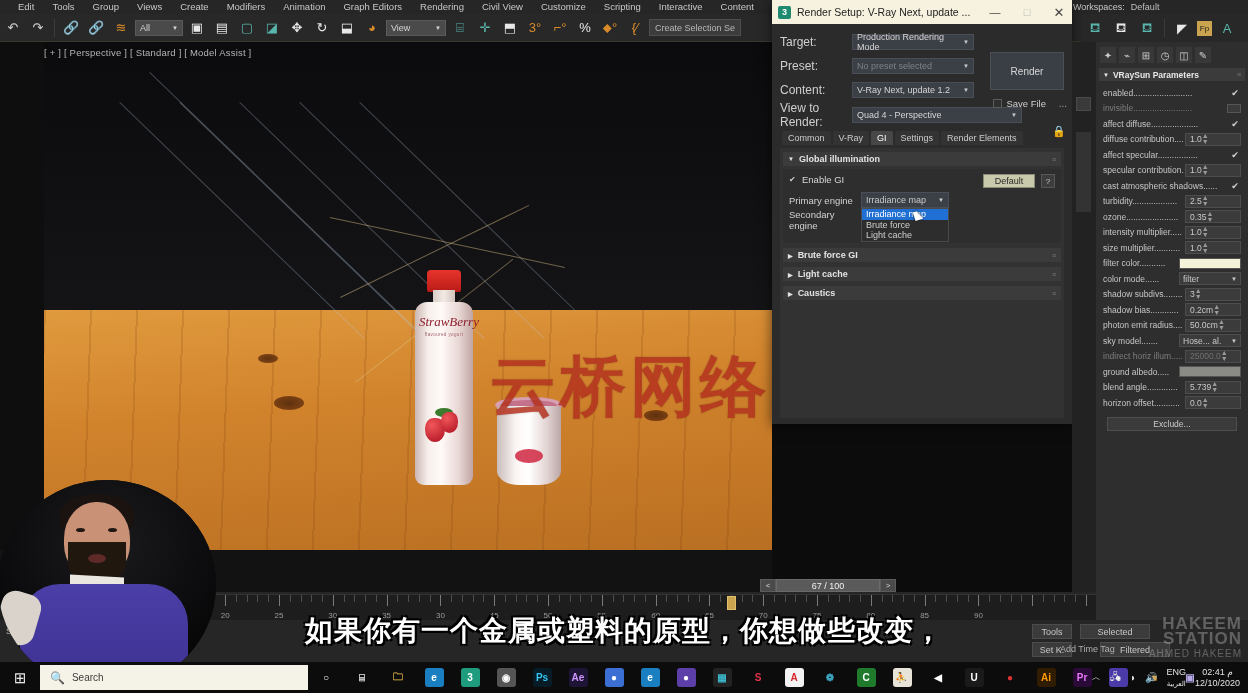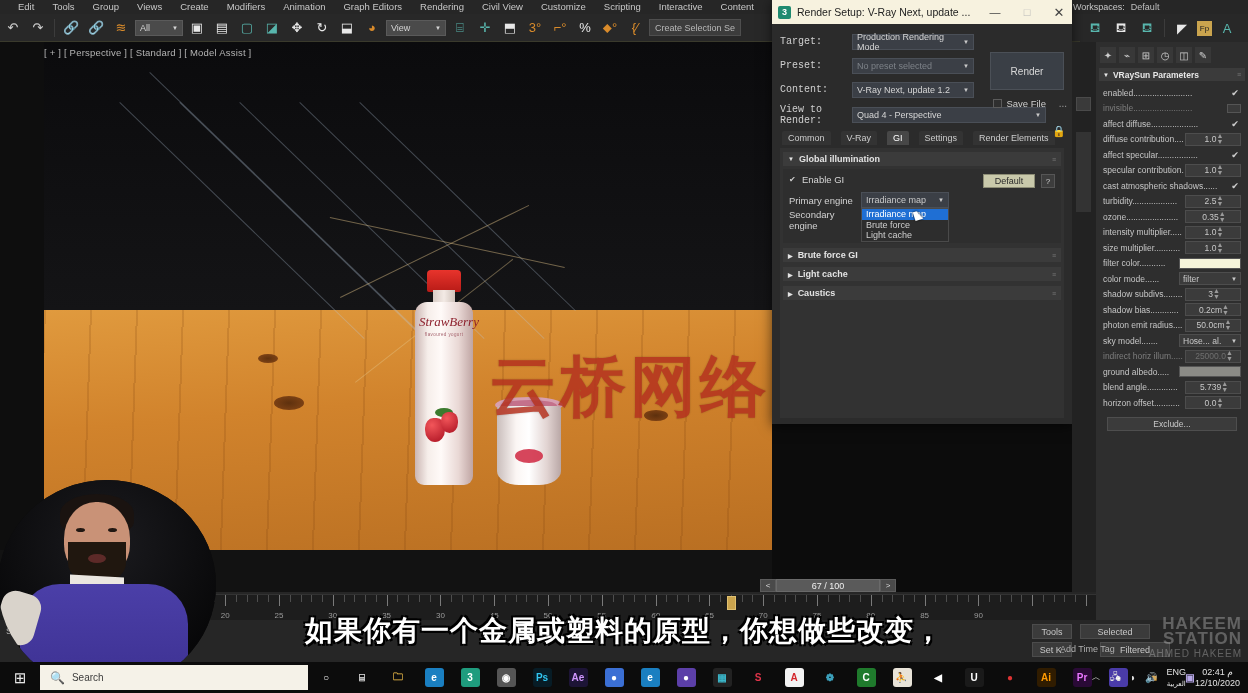--- a/index.html
+++ b/index.html
@@ -103,37 +103,37 @@
   .rs-title { height:24px; background:#f7f2df; display:flex; align-items:center;
     padding-left:6px; gap:6px; font-size:10.5px; color:#222; }
   .rs-ico { width:13px; height:13px; background:#1f8a70; color:#fff; font-size:9px;
     display:flex; align-items:center; justify-content:center; font-weight:700; border-radius:2px;}
   .rs-title .t { flex:1; }
   .rs-wbtn { width:26px; height:24px; display:flex; align-items:center;
     justify-content:center; font-size:11px; color:#444; }
   .rs-wbtn.close { font-size:13px; }
   .rs-body { padding:7px 8px 0 8px; }
   .frow { display:flex; align-items:center; height:21px; margin-bottom:3px; }
-  .flabel { width:72px; font-size:10px; color:#cfcfcf;font-family:Liberation Mono, monospace; }
+  .flabel { width:72px; font-size:12px; color:#cfcfcf; }
   .fcombo { height:16px; background:#3b3f46; border:1px solid #4a4f57;
     display:flex; align-items:center; padding:0 4px; font-size:9px; color:#d5d5d5;
     justify-content:space-between; }
   .fcombo.dim { color:#7d8288; }
   .fcombo .arw { font-size:6px; color:#c9c9c9; }
   .renderbtn { position:absolute; right:8px; top:28px; width:74px; height:38px;
     background:#3a3f46; border:1px solid #4b5057; color:#d8d8d8; font-size:10px;
     display:flex; align-items:center; justify-content:center; }
   .savefile { position:absolute; right:26px; top:74px; font-size:9.5px; color:#cfcfcf;
     display:flex; align-items:center; gap:4px; }
   .cbx { width:9px; height:9px; background:#2f2f2f; border:1px solid #5b5b5b; }
   .dots { position:absolute; right:5px; top:74px; font-size:10px; color:#9a9a9a; }
   .lockb { position:absolute; right:6px; top:99px; width:14px; height:16px;
     display:flex; align-items:center; justify-content:center; font-size:11px; color:#e0c27a;}
 
-  .tabs { display:flex; gap:10px; margin:6px 0 0 2px; }
+  .tabs { display:flex; gap:2px; margin:6px 0 0 2px; }
   .tab { height:14px; padding:0 6px; font-size:9px; color:#cccccc;
     background:#333333; display:flex; align-items:center; border-radius:2px 2px 0 0; }
   .tab.active { background:#474747; color:#fff; }
 
   .rollout-area { margin-top:3px; background:#323232; padding:4px 3px 3px 3px; min-height:270px; }
   .rollhdr { height:14px; background:#3b3b3b; display:flex; align-items:center;
     padding:0 5px; font-size:9px; color:#e3e3e3; font-weight:700; margin-bottom:3px;
     justify-content:space-between; }
   .rollhdr .lt { display:flex; align-items:center; gap:5px; }
   .rollhdr .tri { font-size:6px; }
@@ -165,21 +165,21 @@
     background:#2e2e2e; padding:2px 3px; }
   .cp-hdr { height:13px; background:#3b3b3b; display:flex; align-items:center;
     padding:0 4px; gap:4px; font-size:8.5px; color:#e7e7e7; font-weight:700;
     justify-content:space-between; margin-top:24px; }
   .prow { display:flex; align-items:center; height:15.5px; font-size:8.5px; color:#c6c6c6; }
   .pname { flex:1; overflow:hidden; white-space:nowrap; }
   .pname.dim { color:#7d7d7d; }
   .pchk { width:12px; text-align:center; color:#cfcfcf; font-size:9px; }
   .pbox { width:14px; height:9px; background:#3a3a3a; border:1px solid #555; }
   .spin { width:56px; height:13px; background:#3b3b3b; border:1px solid #4d4d4d;
-    display:flex; align-items:center; justify-content:center;
+    display:flex; align-items:center; justify-content:flex-start;
     padding:0 2px 0 4px; font-size:8.5px; color:#c9c9c9; }
   .spin.dim { color:#6f6f6f; }
   .spin .ud { font-size:7px; color:#9a9a9a; line-height:6px; text-align:center;}
   .swatch { width:62px; height:11px; border:1px solid #555; }
   .pcombo { width:62px; height:13px; background:#3b3b3b; border:1px solid #4d4d4d;
     display:flex; align-items:center; justify-content:space-between; padding:0 3px;
     font-size:8.5px; color:#c9c9c9; }
   .exclbtn { margin:6px 4px 0 4px; height:14px; background:#3b3b3b; border:1px solid #4e4e4e;
     color:#cacaca; font-size:8.5px; display:flex; align-items:center; justify-content:center; }
   .cp-toolrow { position:absolute; left:1096px; top:44px; width:152px; height:22px;
@@ -411,21 +411,21 @@
       </div>
       <div class="frow">
         <div class="flabel">Content:</div>
         <div class="fcombo" style="width:122px">
           <span>V-Ray Next, update 1.2</span>
           <span class="arw">▼</span>
         </div>
       </div>
       <div class="frow" style="margin-top:4px">
         <div class="flabel">View to Render:</div>
-        <div class="fcombo" style="width:194px">
+        <div class="fcombo" style="width:170px">
           <span>Quad 4 - Perspective</span>
           <span class="arw">▼</span>
         </div>
       </div>
 
       <div class="renderbtn">Render</div>
       <div class="savefile">
         <span class="cbx"></span>
         <span>Save File</span>
       </div>

